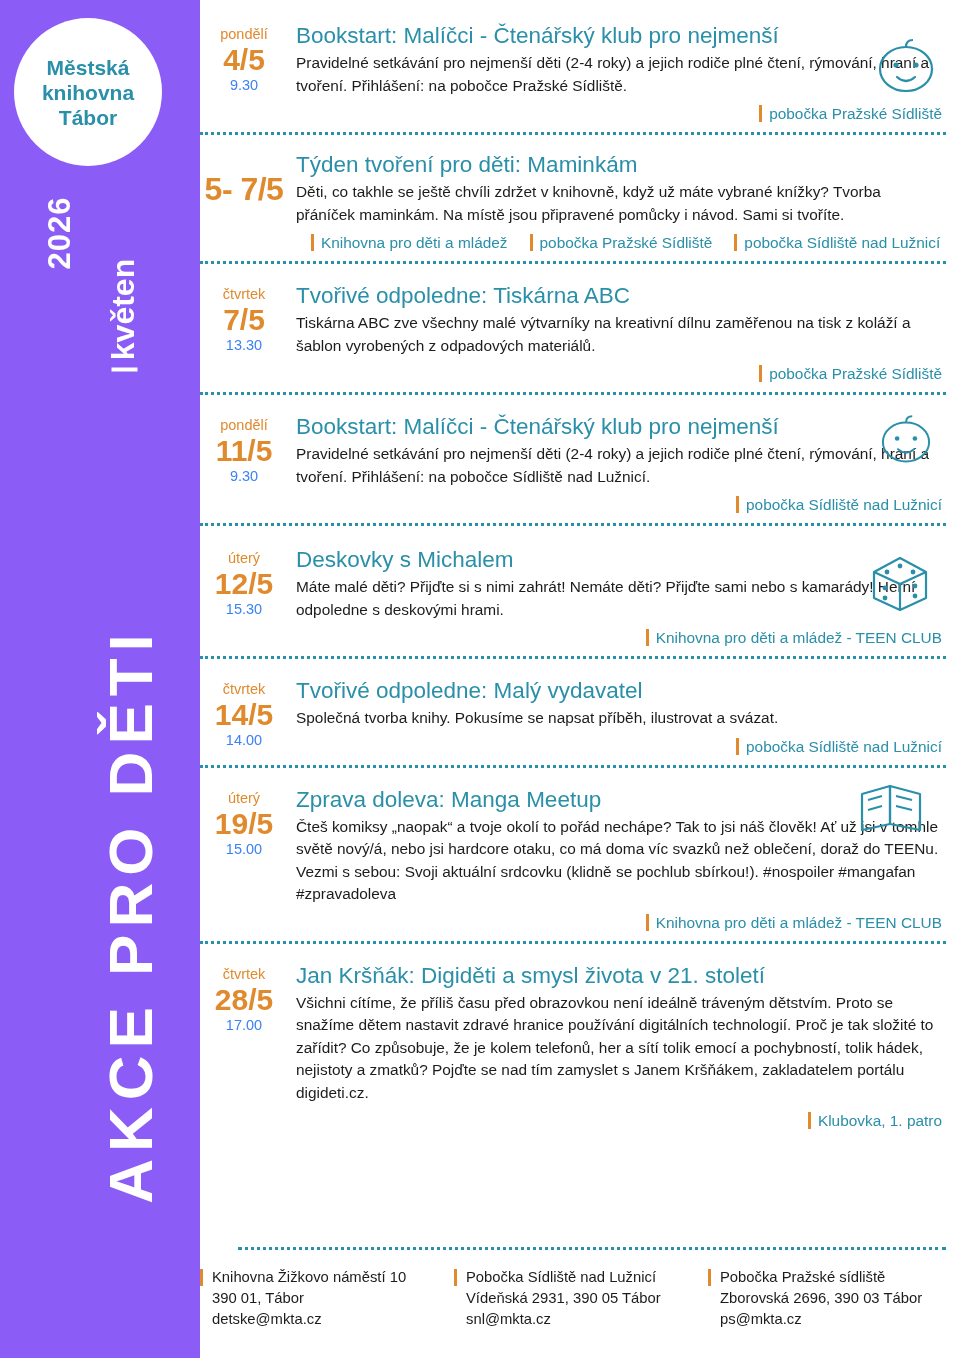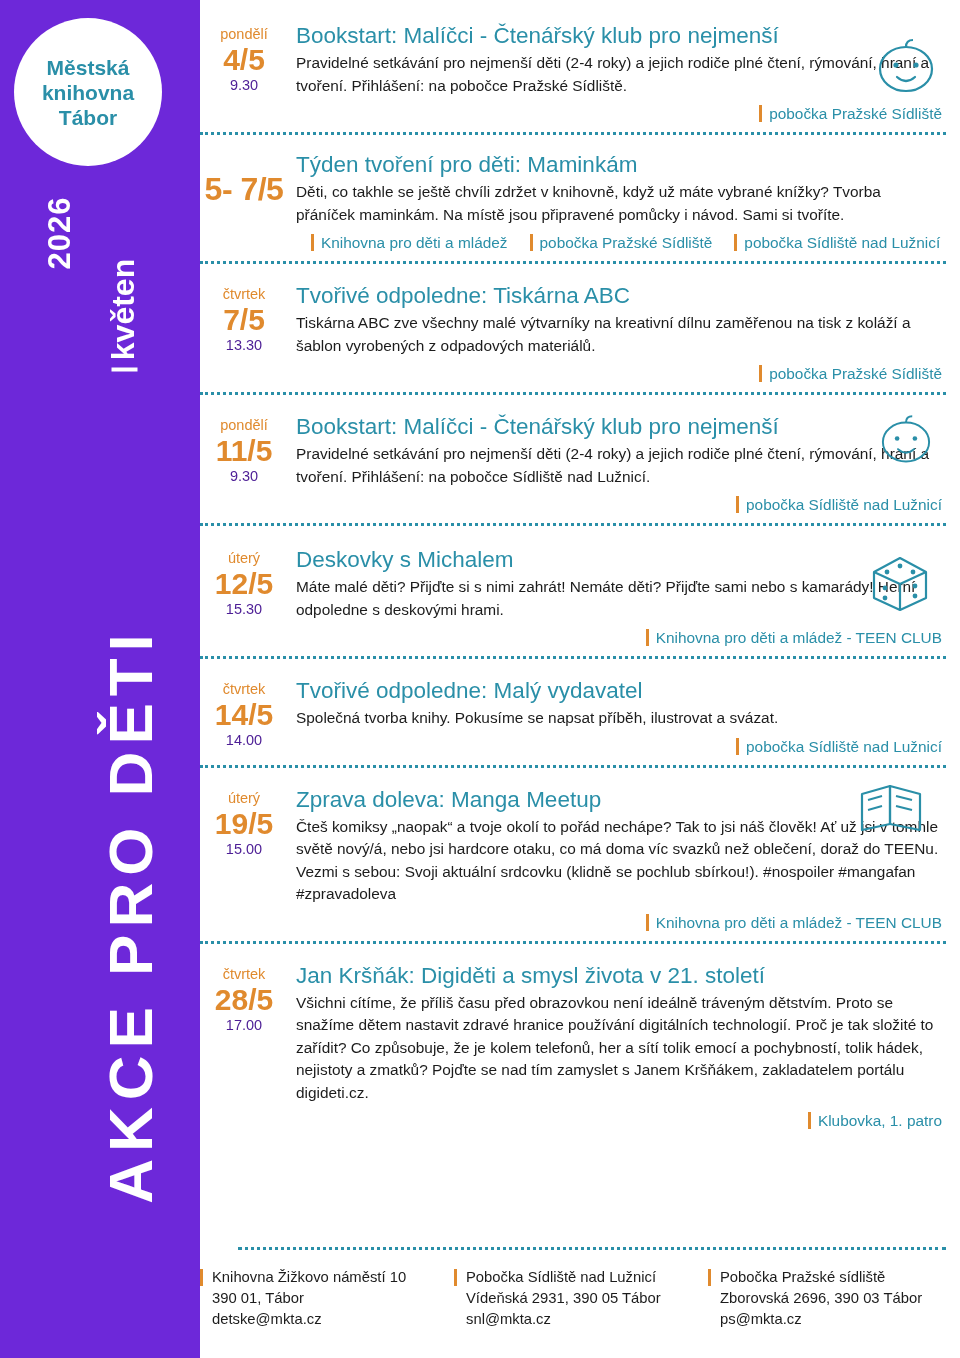--- a/index.html
+++ b/index.html
@@ -14,21 +14,21 @@
     width: 960px; height: 1358px;
     overflow: hidden;
     background: #ffffff;
   }
 
   
   #sidebar {
     position: absolute;
     left: 0; top: 0;
     width: 200px; height: 1358px;
-    background: #6d28d9;
+    background: #8b5cf6;
   }
   #logo-circle {
     position: absolute;
     left: 14px; top: 18px;
     width: 148px; height: 148px;
     border-radius: 50%;
     background: #ffffff;
     display: flex;
     flex-direction: column;
     align-items: center;
@@ -116,21 +116,21 @@
     font-size: 30px;
     font-weight: bold;
     line-height: 33px;
     color: #e08a2e;
     letter-spacing: 0px;
   }
   .daynum.wide { font-size: 32px; letter-spacing: -0.5px; }
   .time {
     font-size: 14.5px;
     line-height: 18px;
-    color: #4c1d95;
+    color: #3b82f6;
   }
   .body {
     flex: 1 1 auto;
     padding-left: 8px;
     padding-right: 4px;
   }
   .ev-title {
     color: #2a8fa8;
     font-weight: normal;
     font-size: 22.5px;

